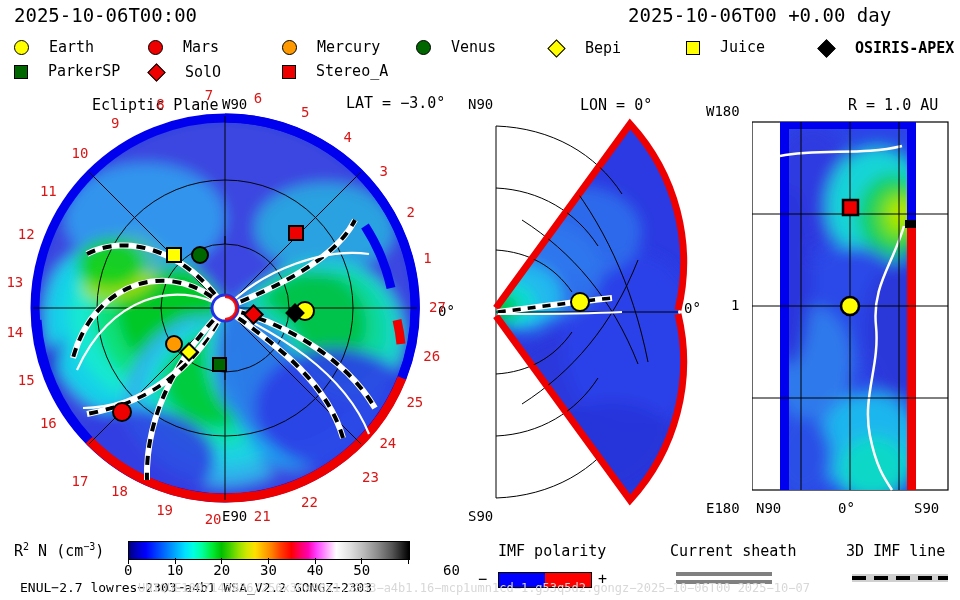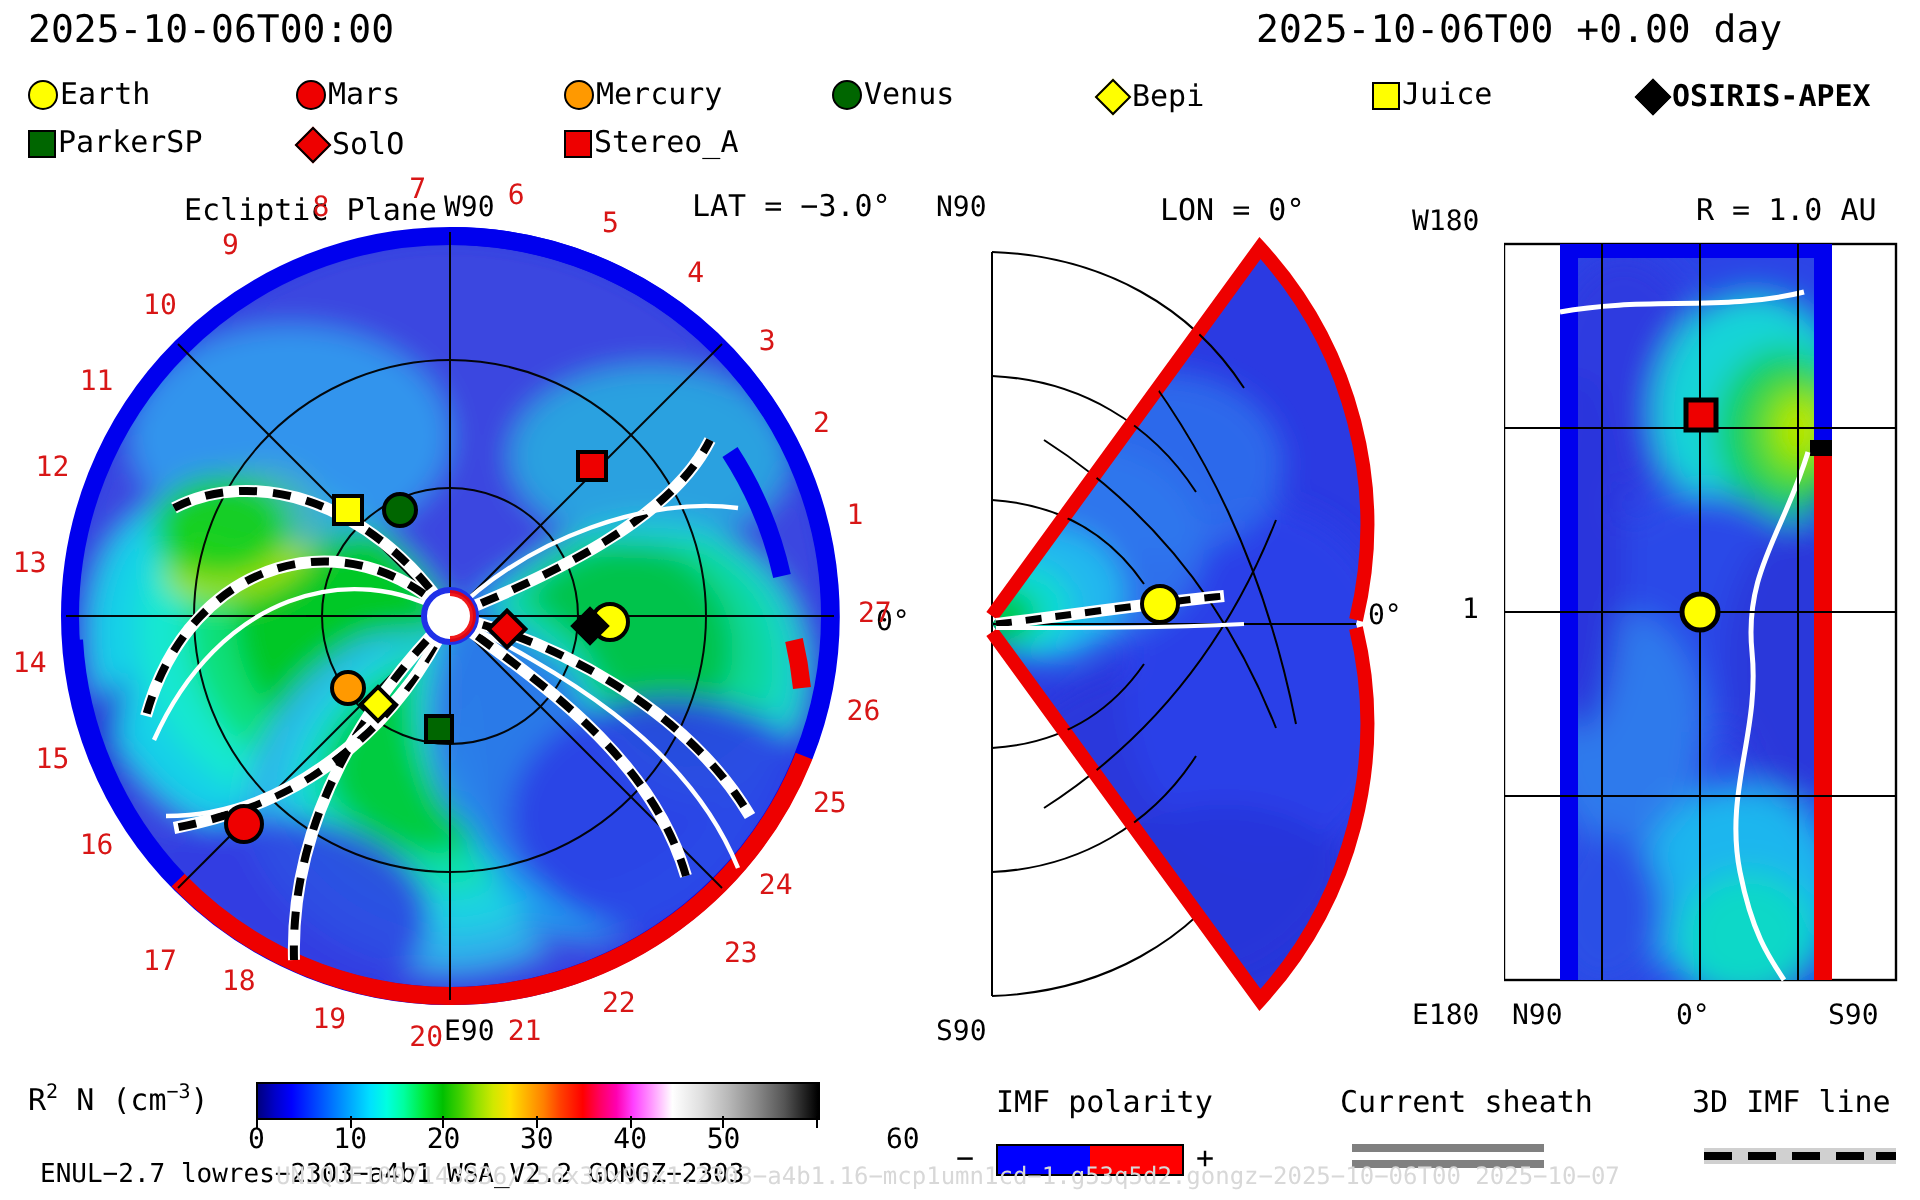--- a/index.html
+++ b/index.html
@@ -3,21 +3,21 @@
 <meta charset="utf-8">
 <style>
   html,body{margin:0;padding:0;background:#ffffff;}
   body{width:960px;height:600px;position:relative;overflow:hidden;
        font-family:"DejaVu Sans Mono","Liberation Mono",monospace;
        color:#000;}
   .abs{position:absolute;}
   
   #hdr-left{left:14px;top:4px;font-size:19px;letter-spacing:0px;}
   #hdr-right{left:628px;top:4px;font-size:19px;}
-  .legitem{position:absolute;display:flex;align-items:center;gap:1px;}
+  .legitem{position:absolute;display:flex;align-items:center;gap:20px;}
   .legitem .lbl{font-size:15px;line-height:15px;white-space:nowrap;}
   .mk{display:inline-block;flex:0 0 auto;}
   .mk-circle{width:13px;height:13px;border-radius:50%;border:1.6px solid #000;}
   .mk-square{width:12px;height:12px;border:1.8px solid #000;}
   .mk-diamond{width:11px;height:11px;border:1.8px solid #000;transform:rotate(45deg);margin:2px;}
   
   .ptitle{position:absolute;font-size:15px;white-space:nowrap;margin-left:40px;}
   .axlab{position:absolute;font-size:14px;white-space:nowrap;}
   .rnum{position:absolute;font-size:14px;color:#d81616;white-space:nowrap;}
   

